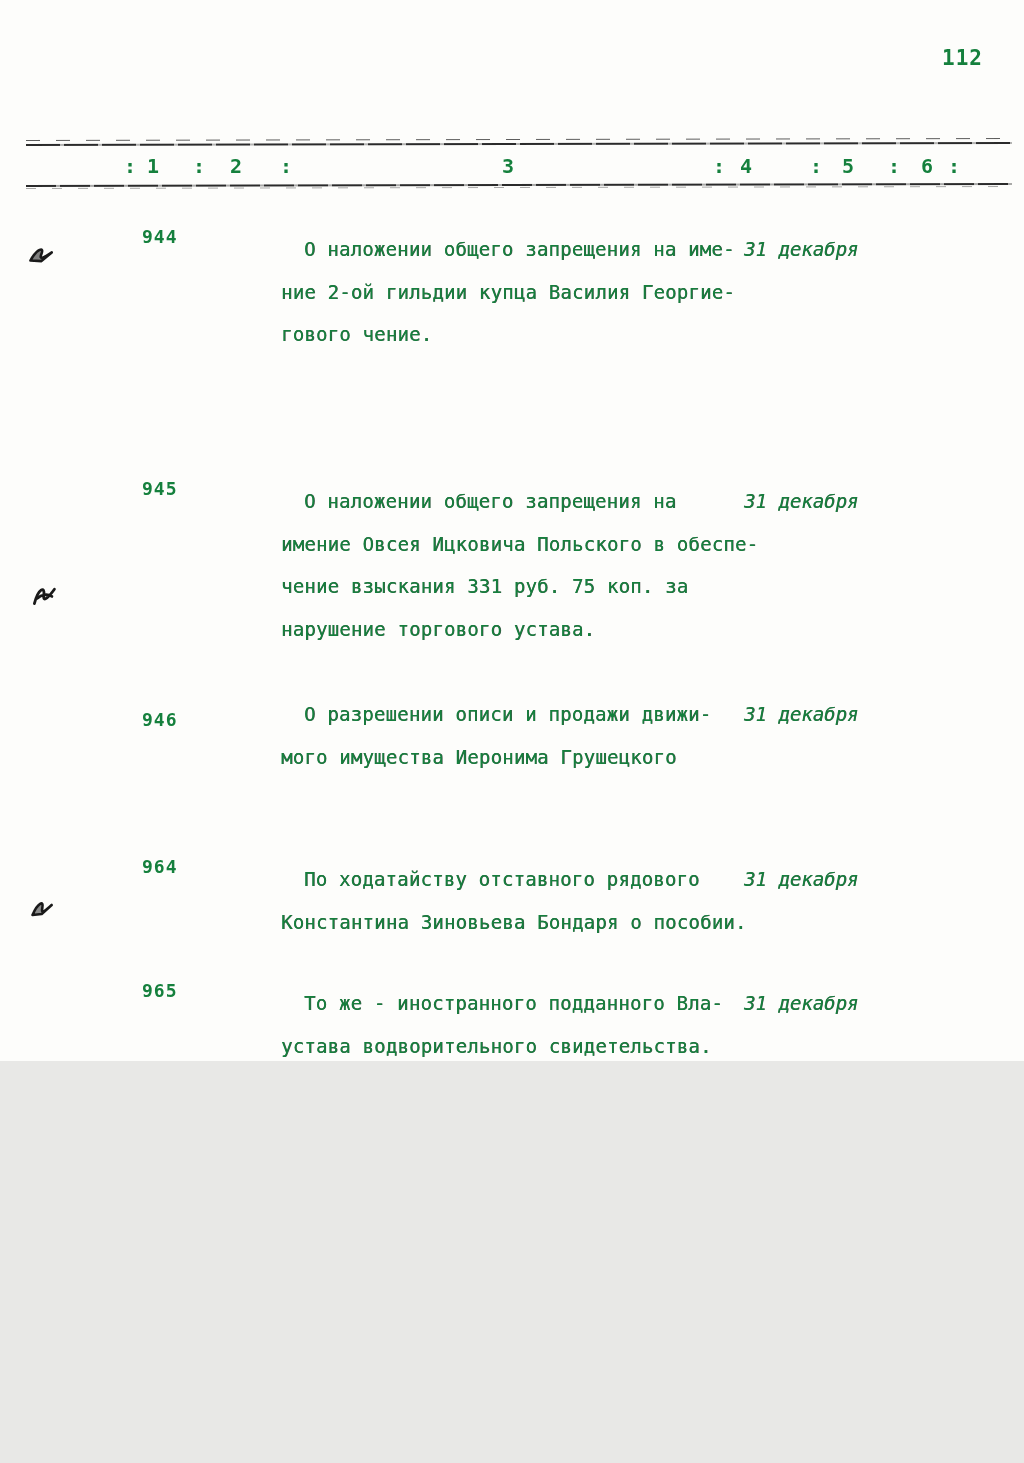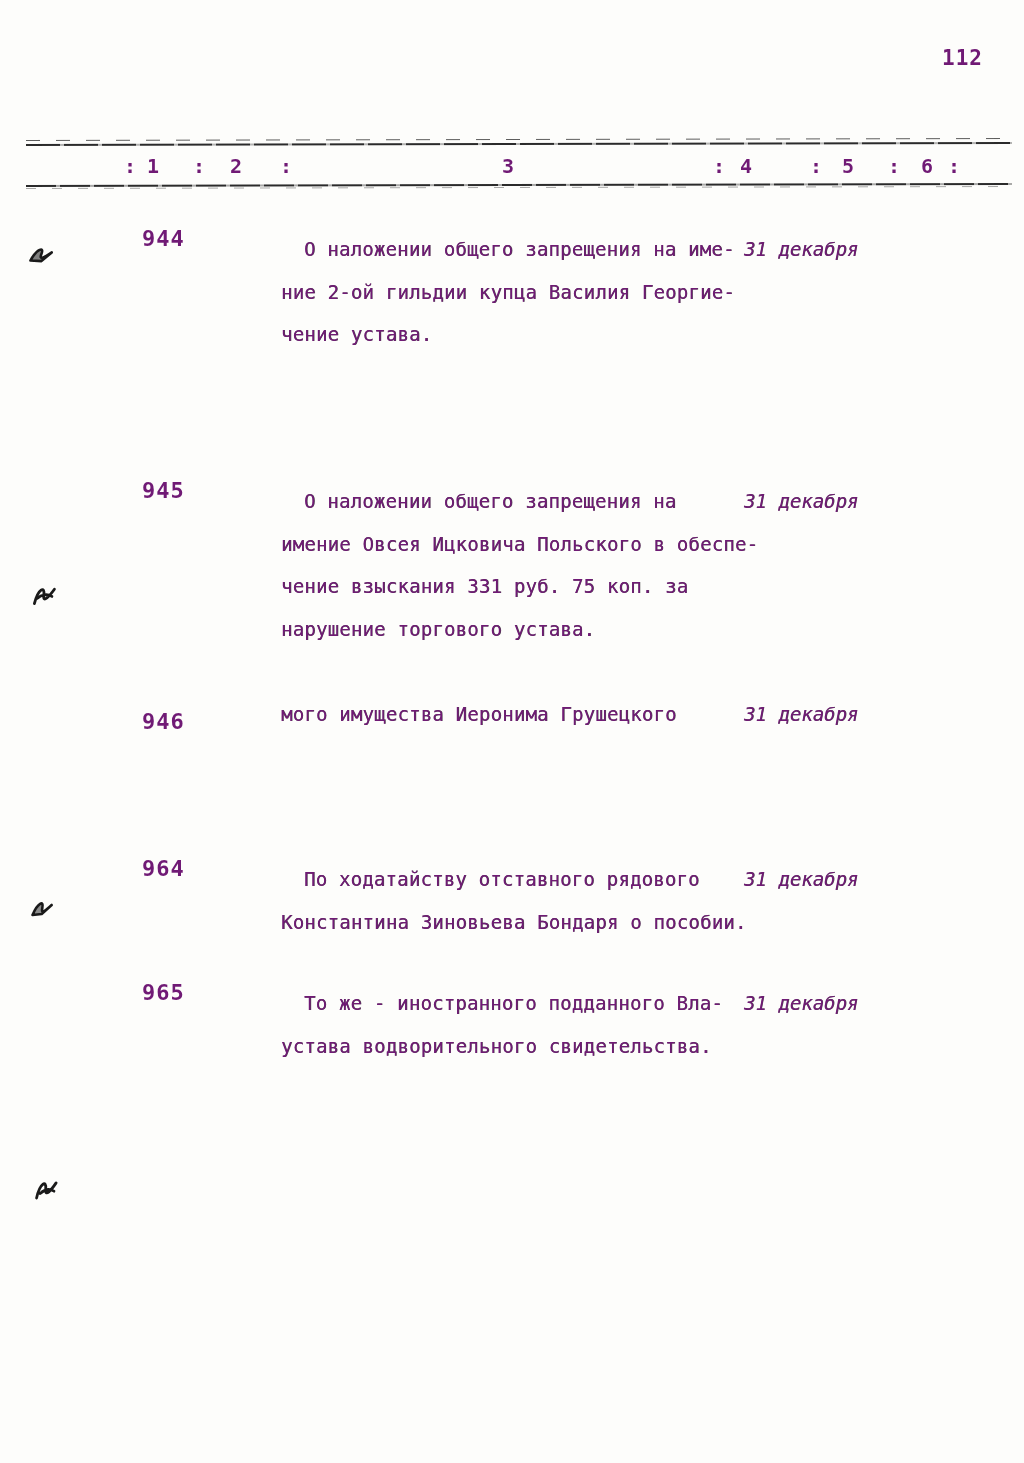--- a/index.html
+++ b/index.html
@@ -3,26 +3,26 @@
 <meta charset="utf-8">
 <style>
   html, body {
     margin: 0;
     padding: 0;
     background: #e8e8e6;
   }
   .page {
     position: relative;
     width: 1024px;
-    height: 1463px;
+    height: 1061px;
     margin: 0 auto;
     background: #fdfdfb;
     overflow: hidden;
     font-family: "DejaVu Sans Mono", "Liberation Mono", monospace;
-    color: #701a75;
+    color: #15803d;
   }
 
   
   .page-number {
     position: absolute;
     top: 46px;
     left: 942px;
     font-size: 21px;
     font-weight: 600;
     letter-spacing: 1px;
@@ -68,21 +68,21 @@
   
   .entry {
     position: absolute;
     left: 0;
     width: 100%;
   }
   .entry .num {
     position: absolute;
     left: 142px;
     top: -2px;
-    font-size: 22px;
+    font-size: 18px;
     font-weight: 600;
     letter-spacing: 1px;
   }
   .entry .body {
     position: absolute;
     left: 281px;
     top: 0;
     width: 480px;
   }
   .entry .line {
@@ -134,39 +134,40 @@
       <span style="left:948px">:</span>
     </div>
     <div class="rule rule-bottom"></div>
   </div>
 
   <section class="entry" style="top:228px">
     <div class="num">944</div>
     <div class="body">
       <p class="line indent">О наложении общего запрещения на име-</p>
       <p class="line">ние 2-ой гильдии купца Василия Георгие-</p>
-      <p class="line">чение устава.</p>
+      <p class="line">гового чение.</p>
     </div>
     <div class="date">31 декабря</div>
   </section>
 
   <section class="entry" style="top:480px">
     <div class="num">945</div>
     <div class="body">
       <p class="line indent">О наложении общего запрещения на</p>
       <p class="line">имение Овсея Ицковича Польского в обеспе-</p>
       <p class="line">чение взыскания 331 руб. 75 коп. за</p>
       <p class="line">нарушение торгового устава.</p>
     </div>
     <div class="date">31 декабря</div>
   </section>
 
   <section class="entry" style="top:693px">
     <div class="num" style="top:16px">946</div>
     <div class="body">
+      <p class="line indent">О разрешении описи и продажи движи-</p>
       <p class="line">мого имущества Иеронима Грушецкого</p>
     </div>
     <div class="date">31 декабря</div>
   </section>
 
   <section class="entry" style="top:858px">
     <div class="num">964</div>
     <div class="body">
       <p class="line indent">По ходатайству отставного рядового</p>
       <p class="line">Константина Зиновьева Бондаря о пособии.</p>

